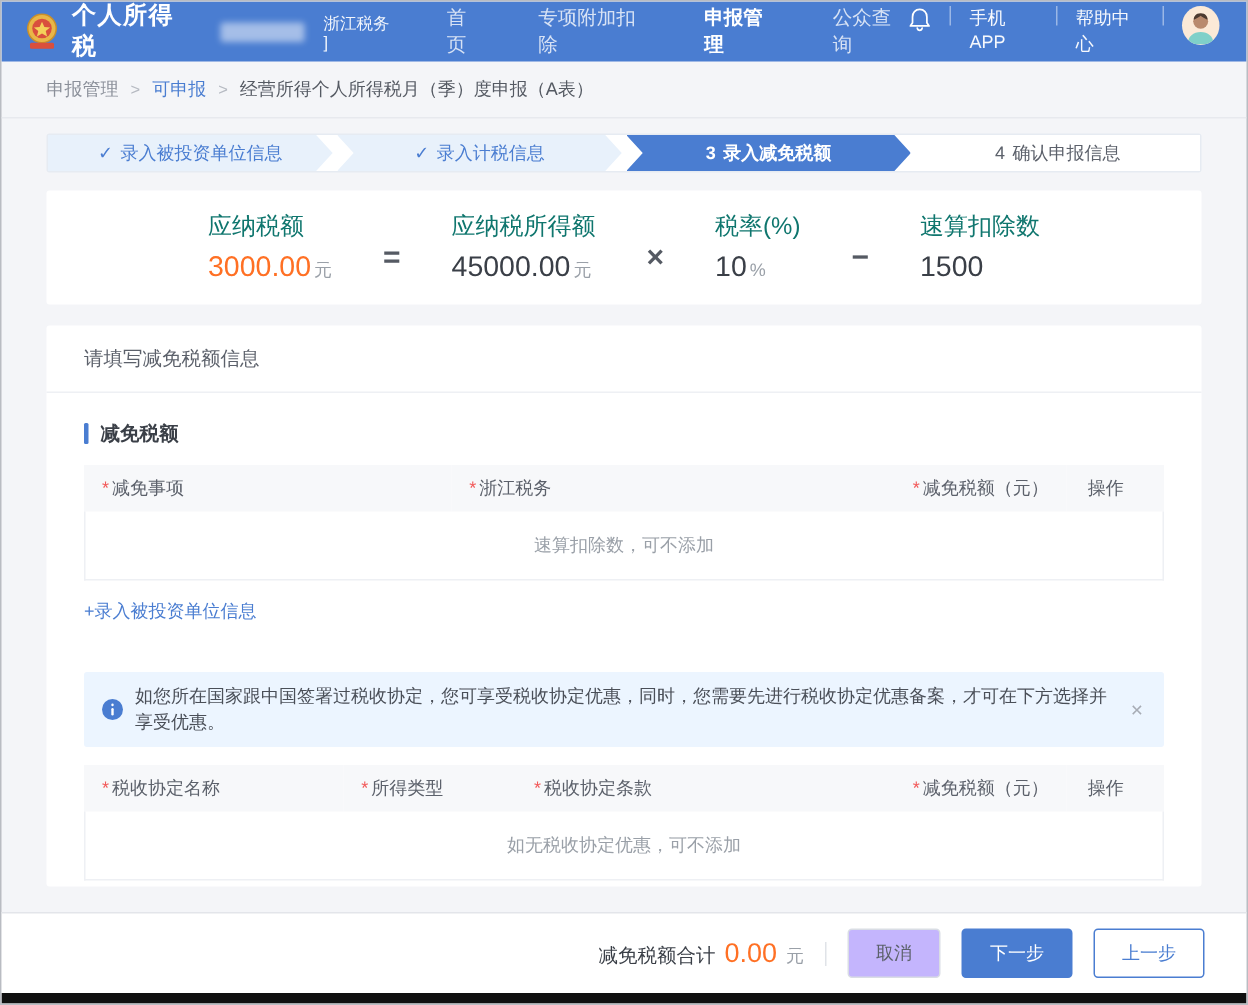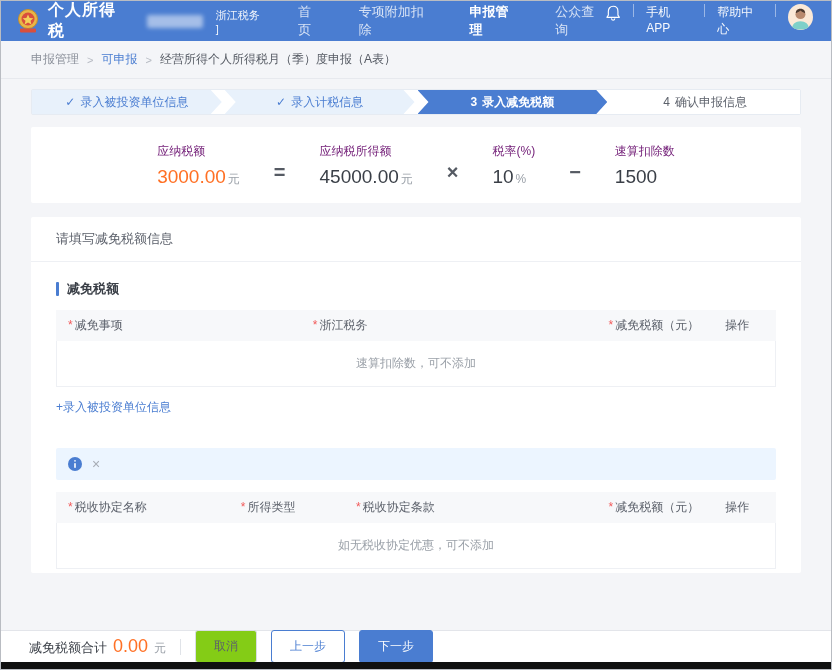--- a/index.html
+++ b/index.html
@@ -38,21 +38,21 @@
     clip-path:polygon(0 0,calc(100% - 11px) 0,100% 50%,calc(100% - 11px) 100%,0 100%,11px 50%); }
   .step.done.first { clip-path:polygon(0 0,calc(100% - 11px) 0,100% 50%,calc(100% - 11px) 100%,0 100%); }
   .step.active { background:#4a7dd1; color:#fff; font-weight:bold;
     clip-path:polygon(0 0,calc(100% - 11px) 0,100% 50%,calc(100% - 11px) 100%,0 100%,11px 50%); }
   .step.pending { background:#fff; color:#5c616b;
     clip-path:polygon(0 0,100% 0,100% 100%,0 100%,11px 50%); }
 
   
   .calc-card { margin-top:12px; background:#fff; border-radius:2px; height:76px; display:flex; align-items:center; justify-content:center; gap:34px; }
   .calc-item { display:flex; flex-direction:column; gap:6px; }
-  .calc-label { font-size:12px; color:#701a75; }
+  .calc-label { font-size:16px; color:#0f766e; }
   .calc-value { font-size:19px; color:#3a3f47; font-weight:500; }
   .calc-value .unit { font-size:12px; color:#9aa0a8; font-weight:normal; margin-left:2px; }
   .calc-item.highlight .calc-value { color:#ff7024; }
   .calc-op { font-size:20px; color:#555a63; font-weight:bold; padding-top:14px; }
 
   
   .form-card { margin-top:14px; background:#fff; border-radius:2px; }
   .form-title { font-size:13px; color:#5c616b; padding:13px 25px; border-bottom:1px solid #eef0f4; }
   .section { padding:18px 25px 4px; }
   .sec-title { display:flex; align-items:center; gap:8px; font-size:13px; color:#3a3f47; font-weight:bold; margin-bottom:12px; }
@@ -64,28 +64,28 @@
   .req { color:#f25a5a; margin-right:2px; font-size:12px; }
   .empty-body { border:1px solid #eef0f4; border-top:none; height:46px; display:flex; align-items:center; justify-content:center; font-size:12px; color:#9aa0a8; }
   .add-link { display:inline-block; margin:12px 0 10px; font-size:12px; color:#4a7dd1; cursor:pointer; }
 
   .banner { background:#ecf5ff; border-radius:2px; display:flex; align-items:center; gap:8px; padding:8px 12px; margin-bottom:12px; }
   .banner-text { font-size:12px; color:#4a4f58; flex:1; }
   .banner-close { font-size:14px; color:#a7acb5; cursor:pointer; padding:0 2px; }
   .info-ico { flex-shrink:0; width:14px; height:14px; }
 
   
-  .footer { height:32px; background:#fff; border-top:1px solid #e3e5ea; display:flex; align-items:center; justify-content:flex-start; gap:14px; padding:0 28px; flex-shrink:0; }
+  .footer { height:54px; background:#fff; border-top:1px solid #e3e5ea; display:flex; align-items:center; justify-content:flex-end; gap:14px; padding:0 28px; flex-shrink:0; }
   .total-group { display:flex; align-items:baseline; gap:6px; }
   .total-label { font-size:13px; color:#3a3f47; }
   .total-value { font-size:18px; color:#ff7024; }
   .total-unit { font-size:12px; color:#9aa0a8; }
   .foot-div { width:1px; height:16px; background:#e0e3e8; }
   .btn { font-size:12px; border-radius:3px; padding:7px 18px; cursor:pointer; font-family:inherit; }
-  .btn.default { background:#84cc16; border:1px solid #d9dde4; color:#5c616b; }
+  .btn.default { background:#c4b5fd; border:1px solid #d9dde4; color:#5c616b; }
   .btn.outline { background:#fff; border:1px solid #4a7dd1; color:#4a7dd1; }
   .btn.primary { background:#4a7dd1; border:1px solid #4a7dd1; color:#fff; }
   .black-strip { height:7px; background:#101010; flex-shrink:0; }
 </style>
 </head>
 <body>
 
 <div class="screen">
 
   <div class="topbar">
@@ -205,20 +205,21 @@
         <span class="add-link">+录入被投资单位信息</span>
       </div>
 
       <div class="section">
         <div class="banner">
           <svg class="info-ico" viewBox="0 0 14 14">
             <circle cx="7" cy="7" r="7" fill="#4a7dd1"></circle>
             <rect x="6.2" y="3" width="1.6" height="1.8" rx="0.8" fill="#fff"></rect>
             <rect x="6.2" y="6" width="1.6" height="5" rx="0.8" fill="#fff"></rect>
           </svg>
+          <span class="banner-text">如您所在国家跟中国签署过税收协定，您可享受税收协定优惠，同时，您需要先进行税收协定优惠备案，才可在下方选择并享受优惠。</span>
           <span class="banner-close">×</span>
         </div>
         <table class="grid">
           <colgroup>
               <col style="width:24%">
               <col style="width:16%">
               <col style="width:33%">
               <col style="width:18%">
               <col style="width:9%">
             </colgroup>
@@ -239,17 +240,17 @@
   </div>
 
   <div class="footer">
     <div class="total-group">
       <span class="total-label">减免税额合计</span>
       <span class="total-value">0.00</span>
       <span class="total-unit">元</span>
     </div>
     <span class="foot-div"></span>
     <button class="btn default">取消</button>
+    <button class="btn primary">下一步</button>
     <button class="btn outline">上一步</button>
-    <button class="btn primary">下一步</button>
   </div>
   <div class="black-strip"></div>
 </div>
 
 </body></html>

